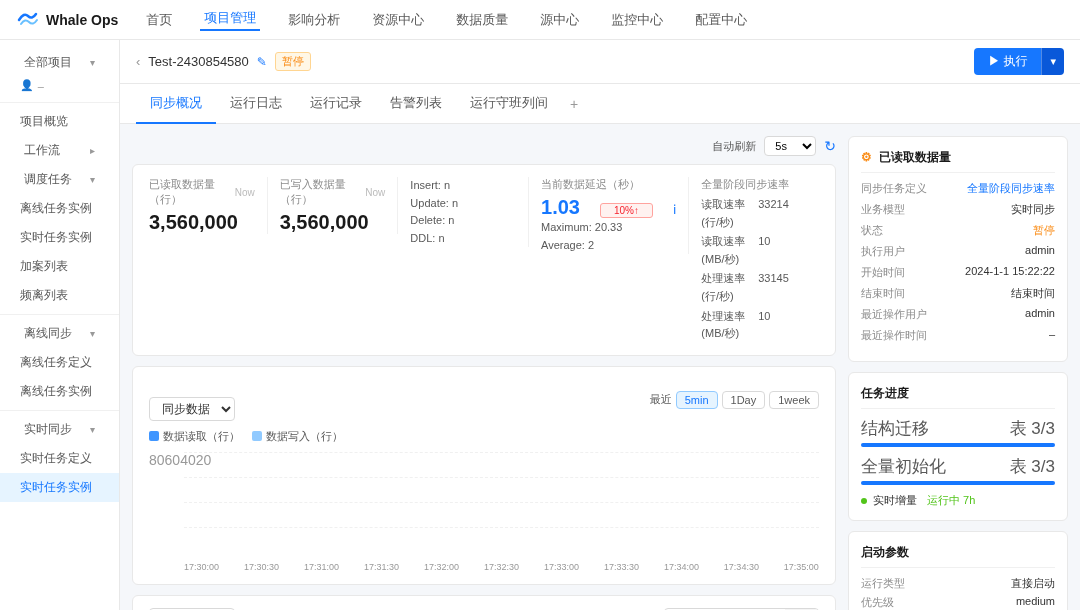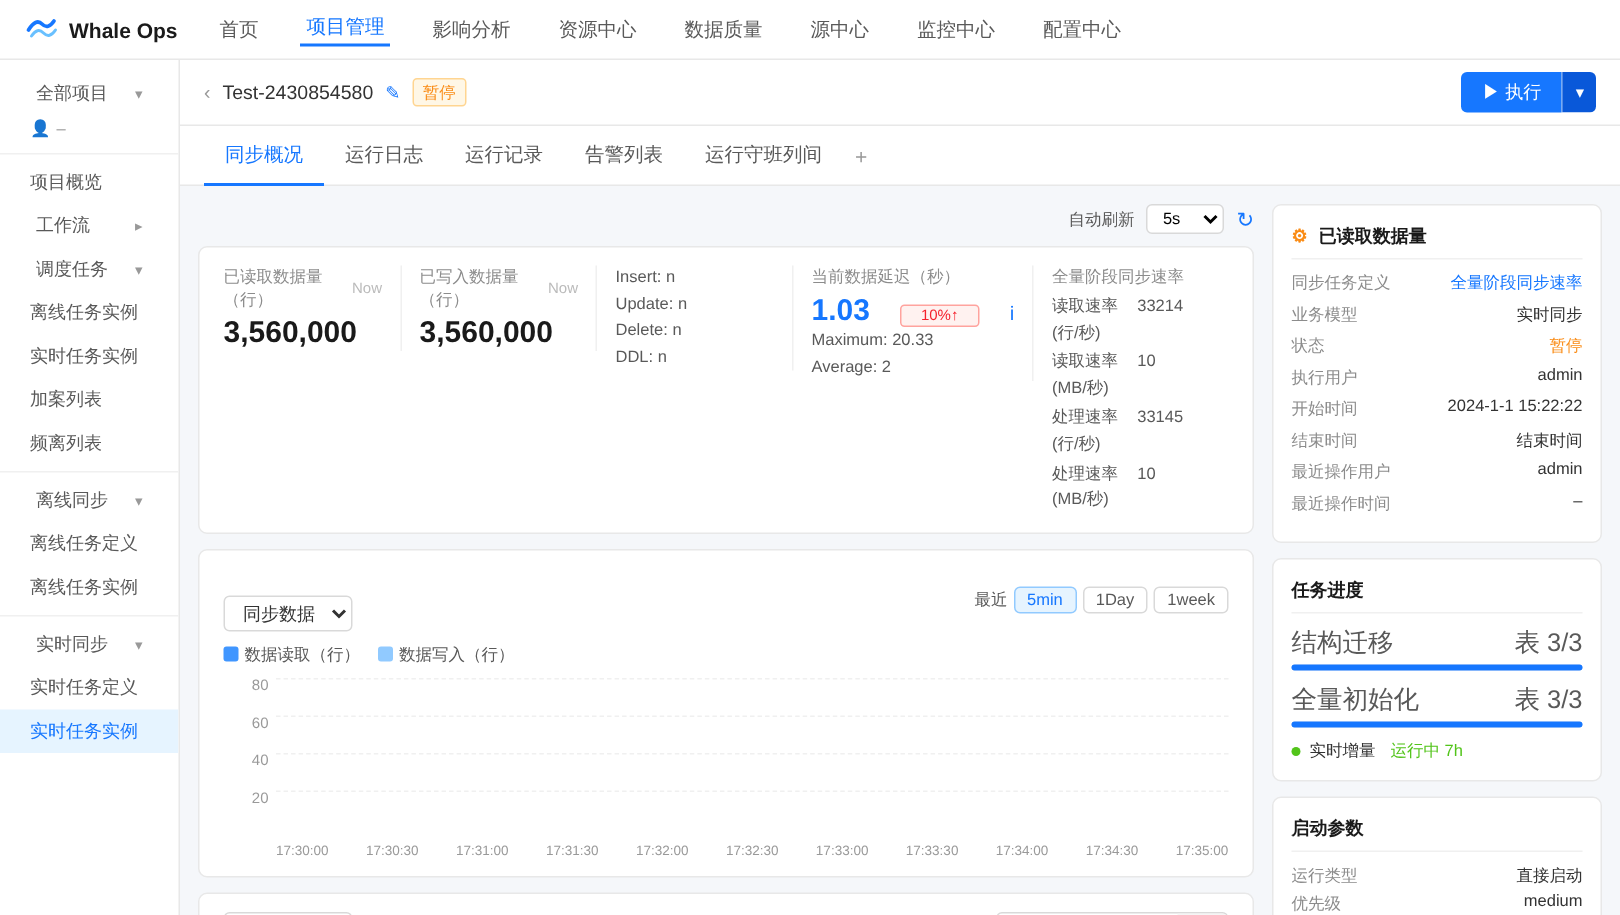--- a/index.html
+++ b/index.html
@@ -106,21 +106,21 @@
     .chart-time-controls { margin-left: auto; display: flex; align-items: center; gap: 4px; }
     .time-btn {
       border: 1px solid #d9d9d9; border-radius: 4px; padding: 2px 8px;
       font-size: 11px; color: #595959; cursor: pointer; background: #fff;
     }
     .time-btn.active { background: #e6f4ff; color: #1677ff; border-color: #91caff; }
     .chart-legend { display: flex; gap: 12px; margin-bottom: 8px; }
     .legend-item { display: flex; align-items: center; gap: 4px; font-size: 11px; color: #595959; }
     .legend-dot { width: 10px; height: 10px; border-radius: 2px; }
     .chart-container { position: relative; height: 120px; }
-    .chart-y-labels { position: absolute; left: 0; top: 0; bottom: 20px; display: flex; flex-direction: column; justify-content: space-between; font-size: 10px; color: #999; width: 30px; text-align: right; }
+    .chart-y-labels { position: absolute; left: 0; top: 0; bottom: 20px; display: flex; flex-direction: row; justify-content: space-between; font-size: 14px; color: #999; width: 30px; }
     .chart-bars-area { position: absolute; left: 35px; right: 0; top: 0; bottom: 20px; display: flex; align-items: flex-end; gap: 2px; }
     .chart-x-labels { position: absolute; left: 35px; right: 0; bottom: 0; display: flex; justify-content: space-between; font-size: 9px; color: #999; }
     .bar-group { display: flex; gap: 1px; align-items: flex-end; flex: 1; }
     .bar { border-radius: 2px 2px 0 0; }
     .bar.blue { background: #4096ff; }
     .bar.lightblue { background: #91caff; }
     
     
     .auto-refresh-bar {
       display: flex; align-items: center; gap: 8px; margin-bottom: 8px; justify-content: flex-end;

